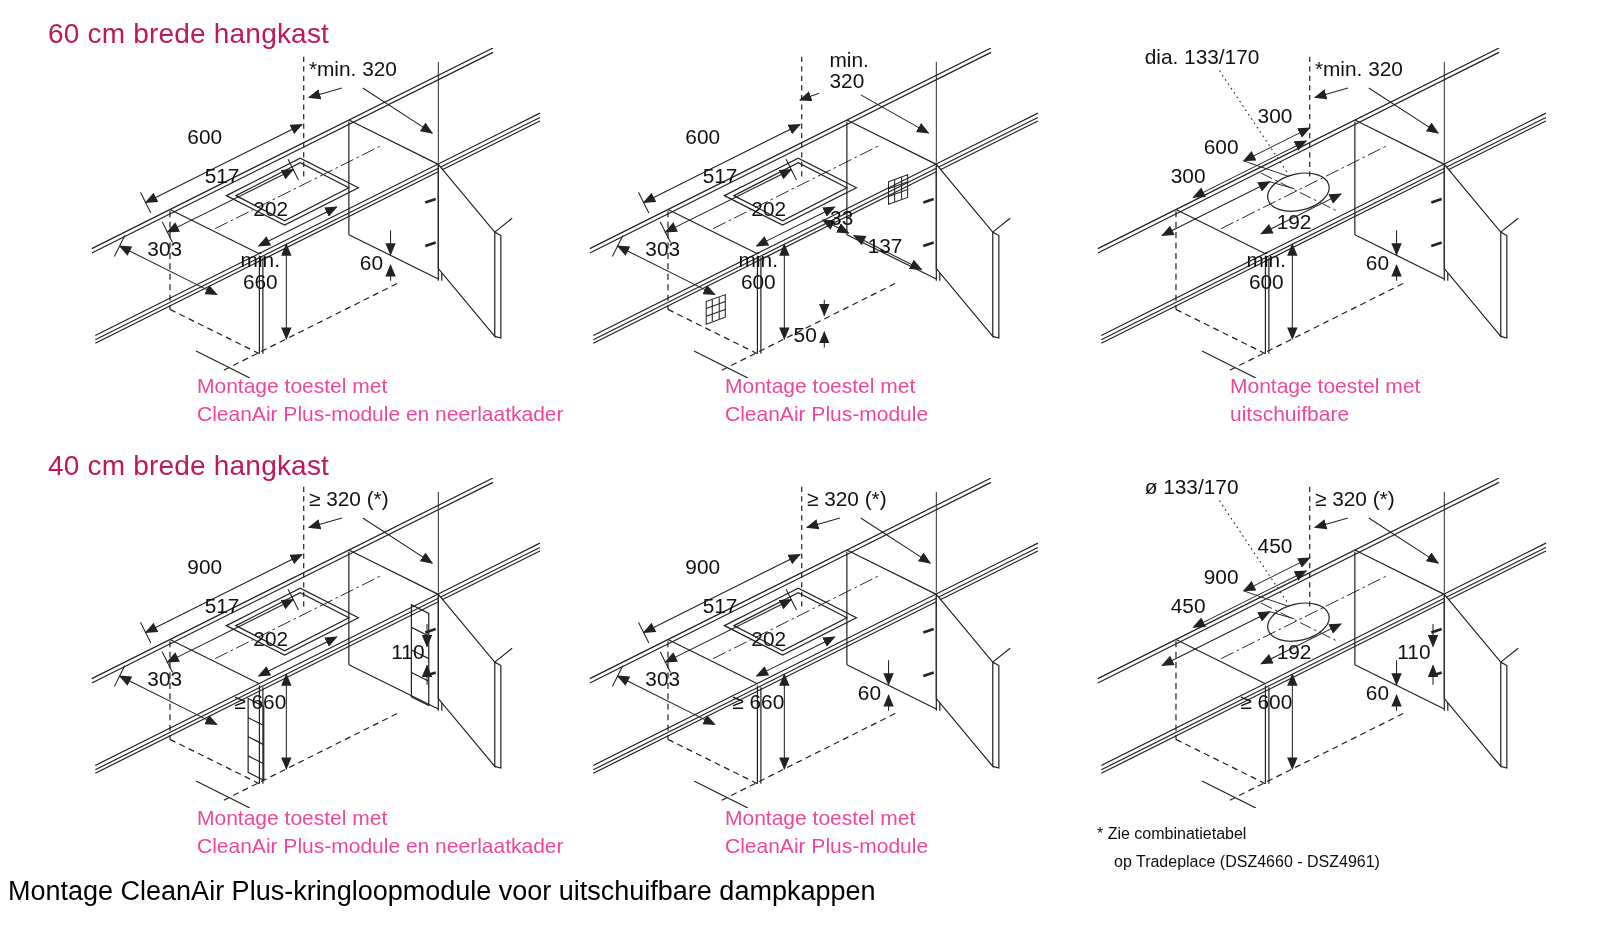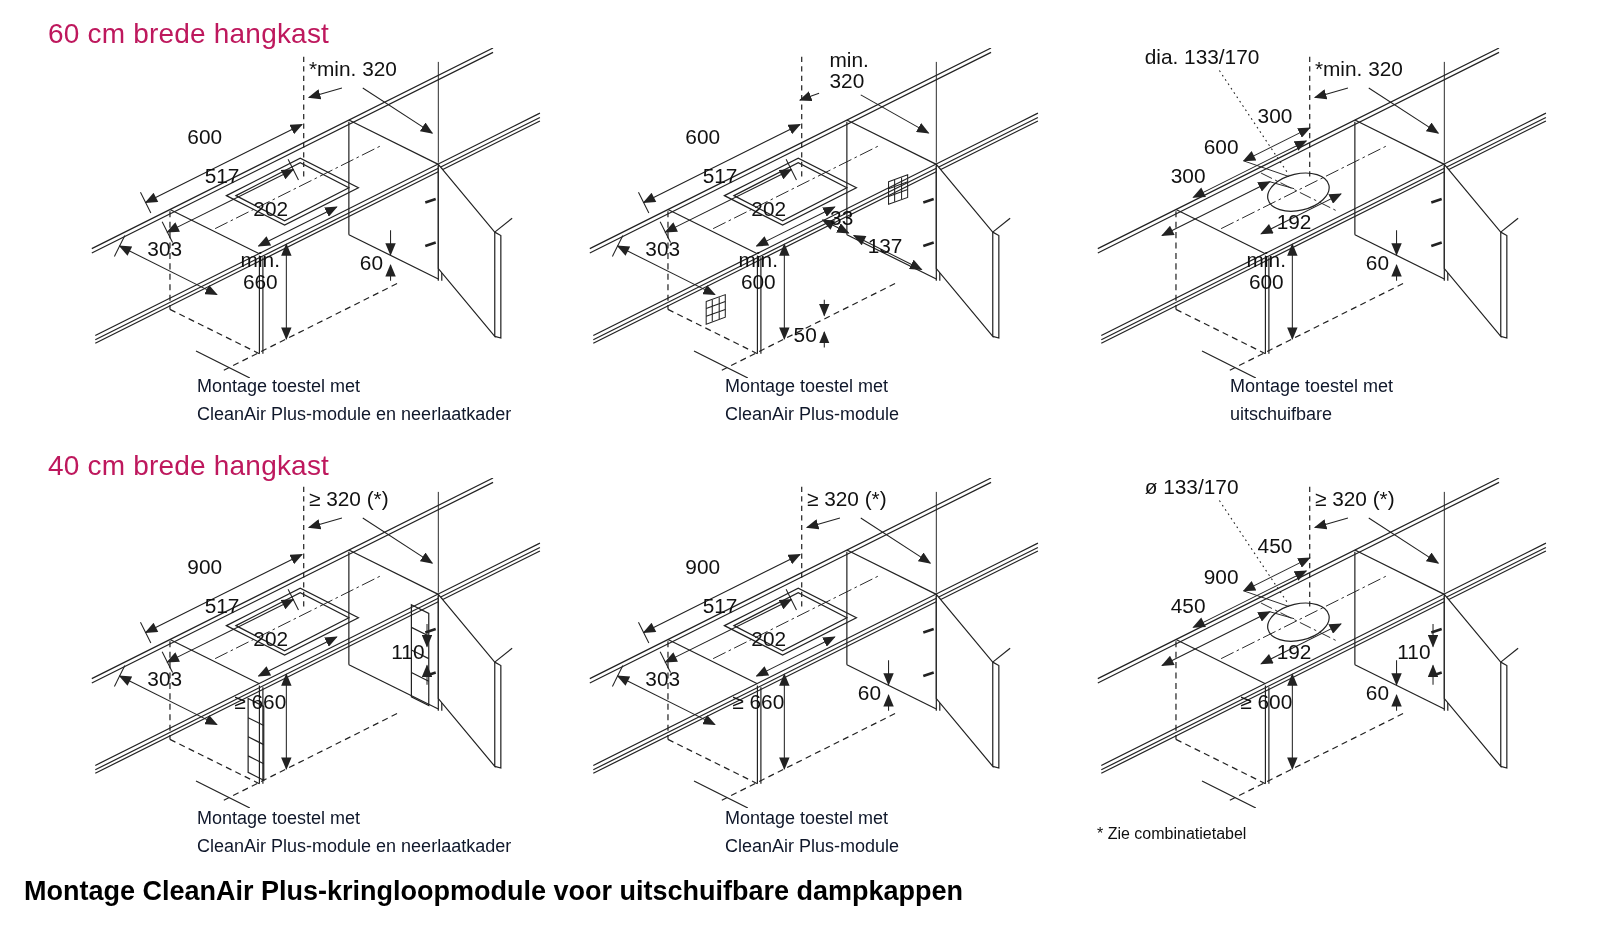--- a/index.html
+++ b/index.html
@@ -1,21 +1,21 @@
 <!DOCTYPE html>
 <html><head>
 <meta charset="utf-8">
 <style>
   html,body{margin:0;padding:0;background:#fff;}
   body{width:1606px;height:938px;position:relative;font-family:"Liberation Sans",sans-serif;color:#111;overflow:hidden;}
   .sec-heading{position:absolute;font-size:28px;font-weight:400;color:#be185d;letter-spacing:.2px;}
-  .caption{position:absolute;font-size:18px;line-height:28px;color:#0f172a;}
+  .caption{position:absolute;font-size:21px;line-height:28px;color:#ec4899;}
   .footnote{position:absolute;font-size:16px;line-height:28px;color:#0f0f0f;}
   .footnote .fn2{padding-left:17px;display:block;}
-  .footer-heading{position:absolute;left:8px;top:876px;font-size:27px;font-weight:700;color:#000;margin-left:16px;}
+  .footer-heading{position:absolute;left:8px;top:876px;font-size:27px;font-weight:400;color:#000;}
   .diag{position:absolute;width:530px;height:330px;}
   svg text{font-family:"Liberation Sans",sans-serif;font-size:24px;fill:#111;}
   .thin{stroke-width:1.1;}
 </style>
 </head>
 <body>
 
 <svg width="0" height="0" style="position:absolute" aria-hidden="true">
   <defs>
     <marker id="ae" markerWidth="13" markerHeight="10" refX="11" refY="5" orient="auto">
@@ -294,15 +294,16 @@
   <span>Montage toestel met</span><br>
   <span>CleanAir Plus-module en neerlaatkader</span>
 </div>
 <div class="caption" style="left:725px;top:804px">
   <span>Montage toestel met</span><br>
   <span>CleanAir Plus-module</span>
 </div>
 
 <div class="footnote" style="left:1097px;top:820px">
   <span>* Zie combinatietabel</span>
+  <span class="fn2">op Tradeplace (DSZ4660 - DSZ4961)</span>
 </div>
 
 <div class="footer-heading">Montage CleanAir Plus-kringloopmodule voor uitschuifbare dampkappen</div>
 
 </body></html>

